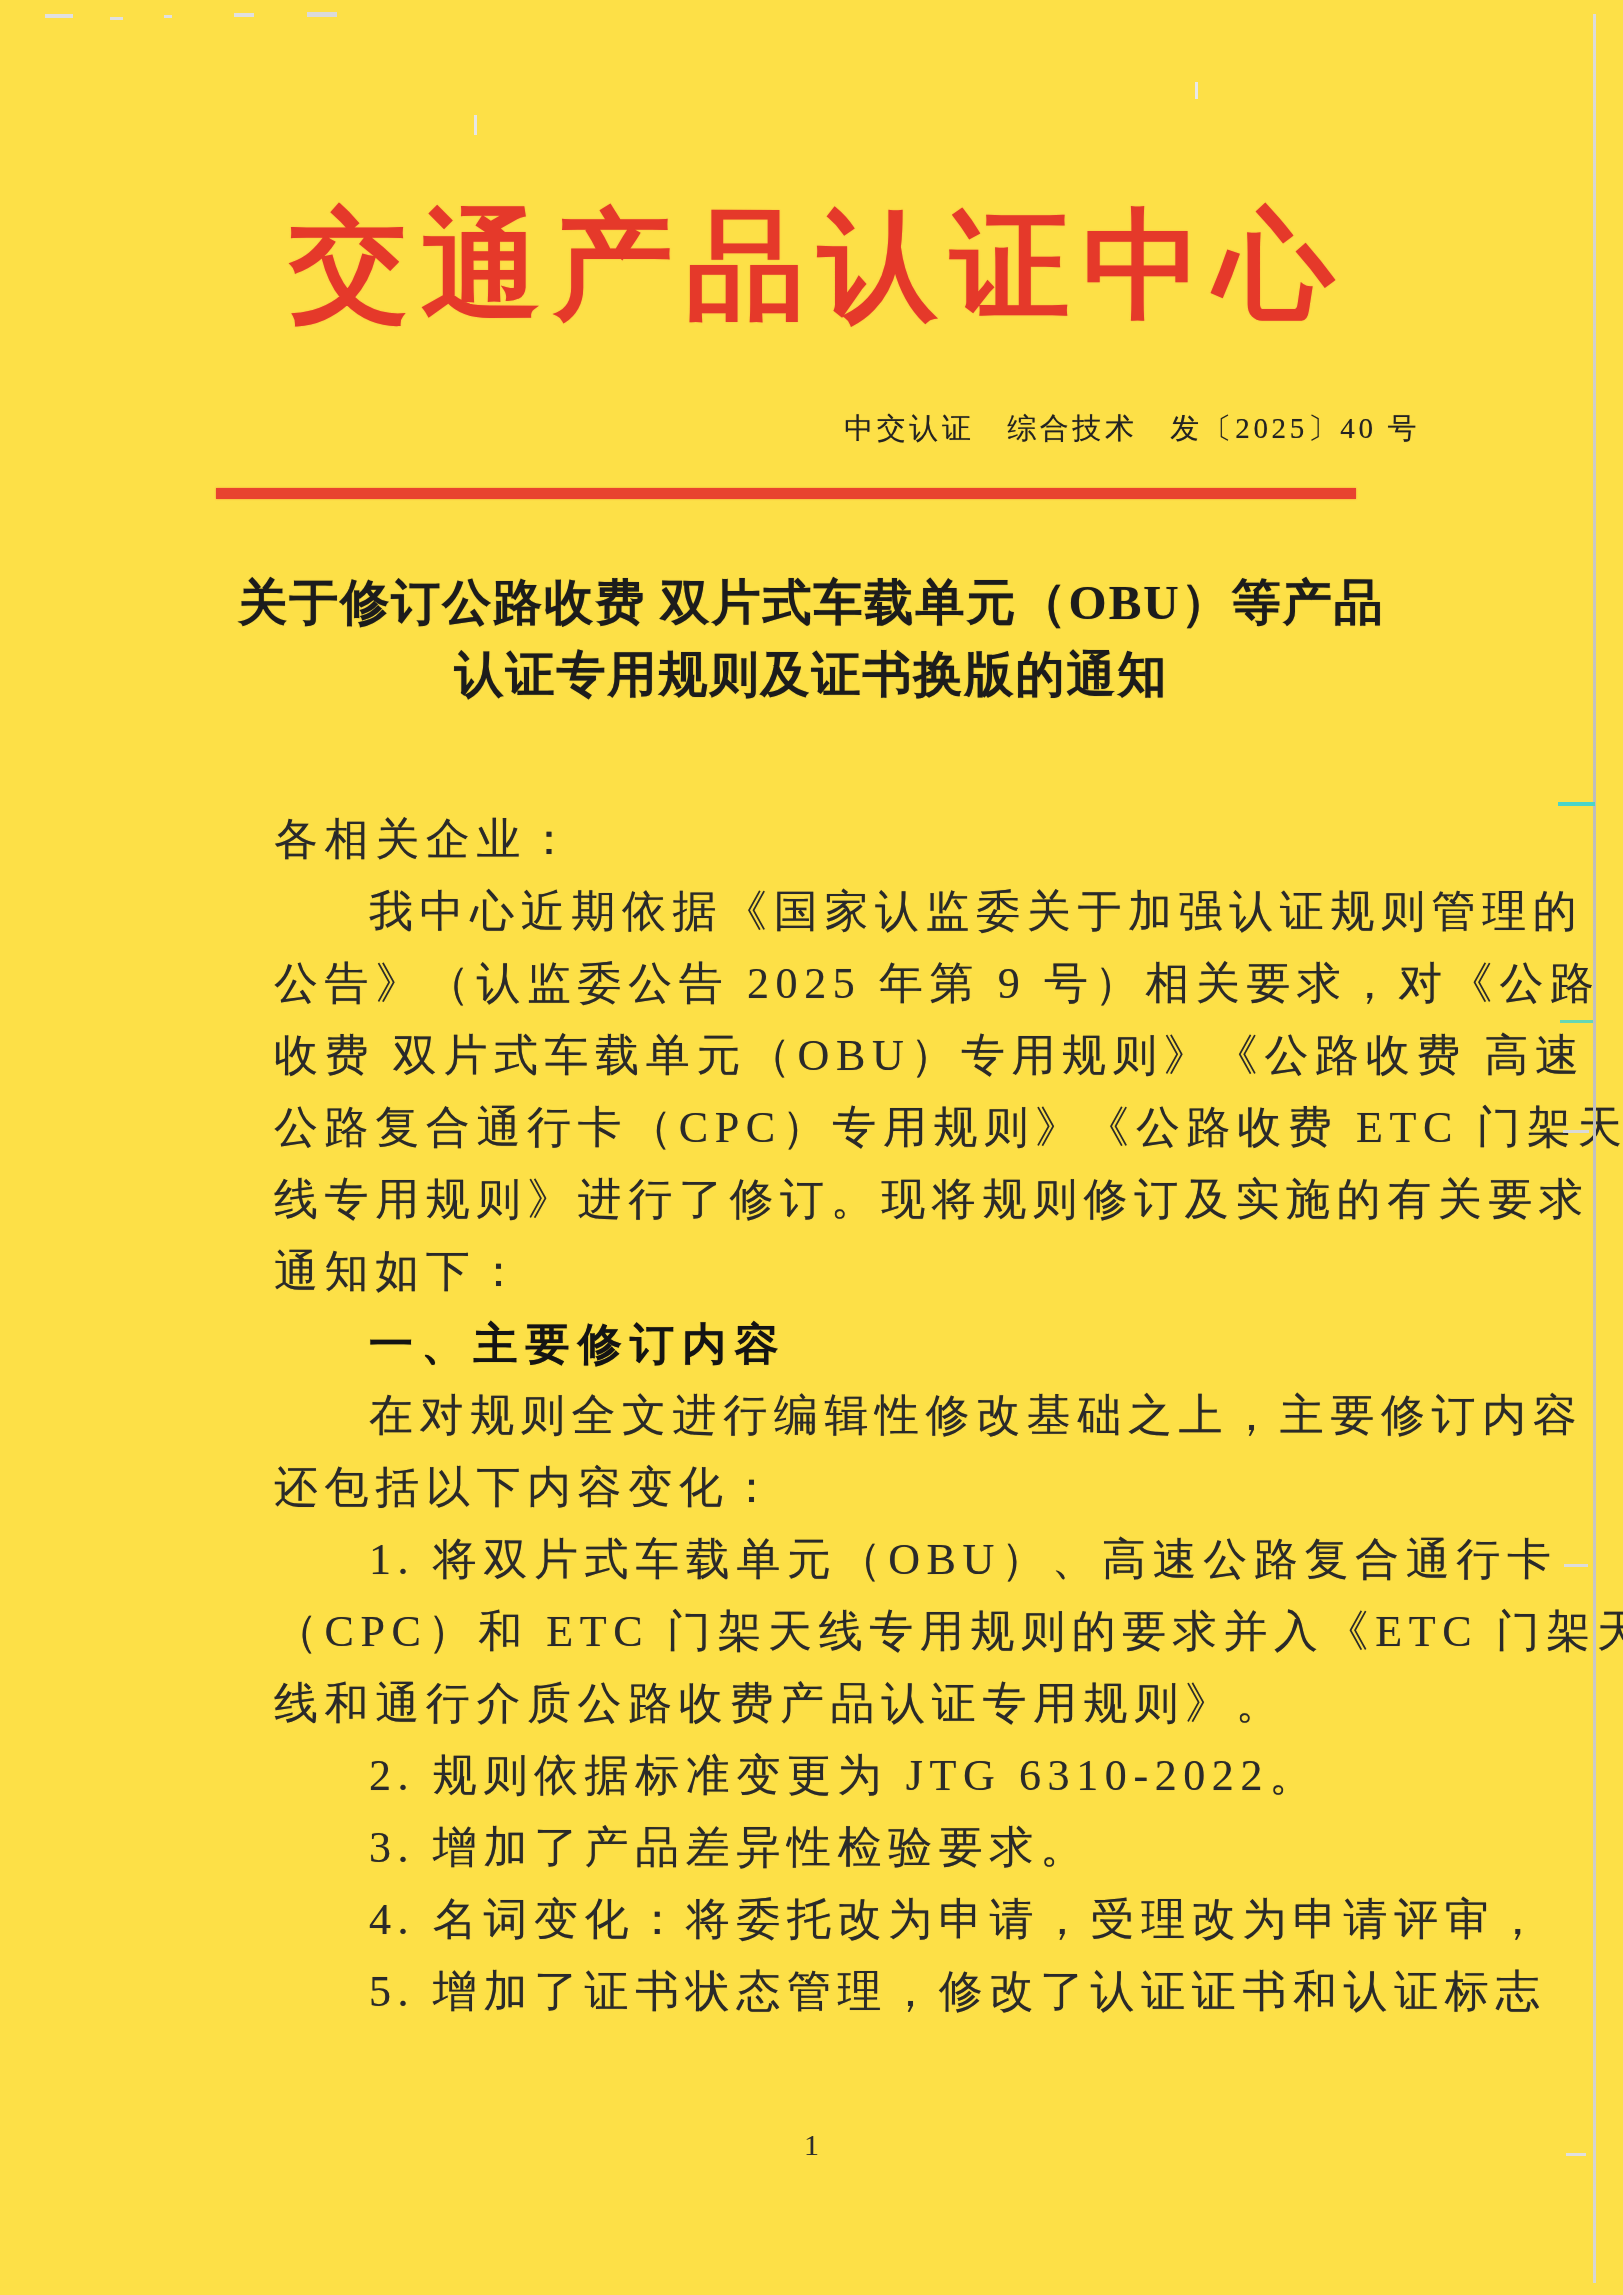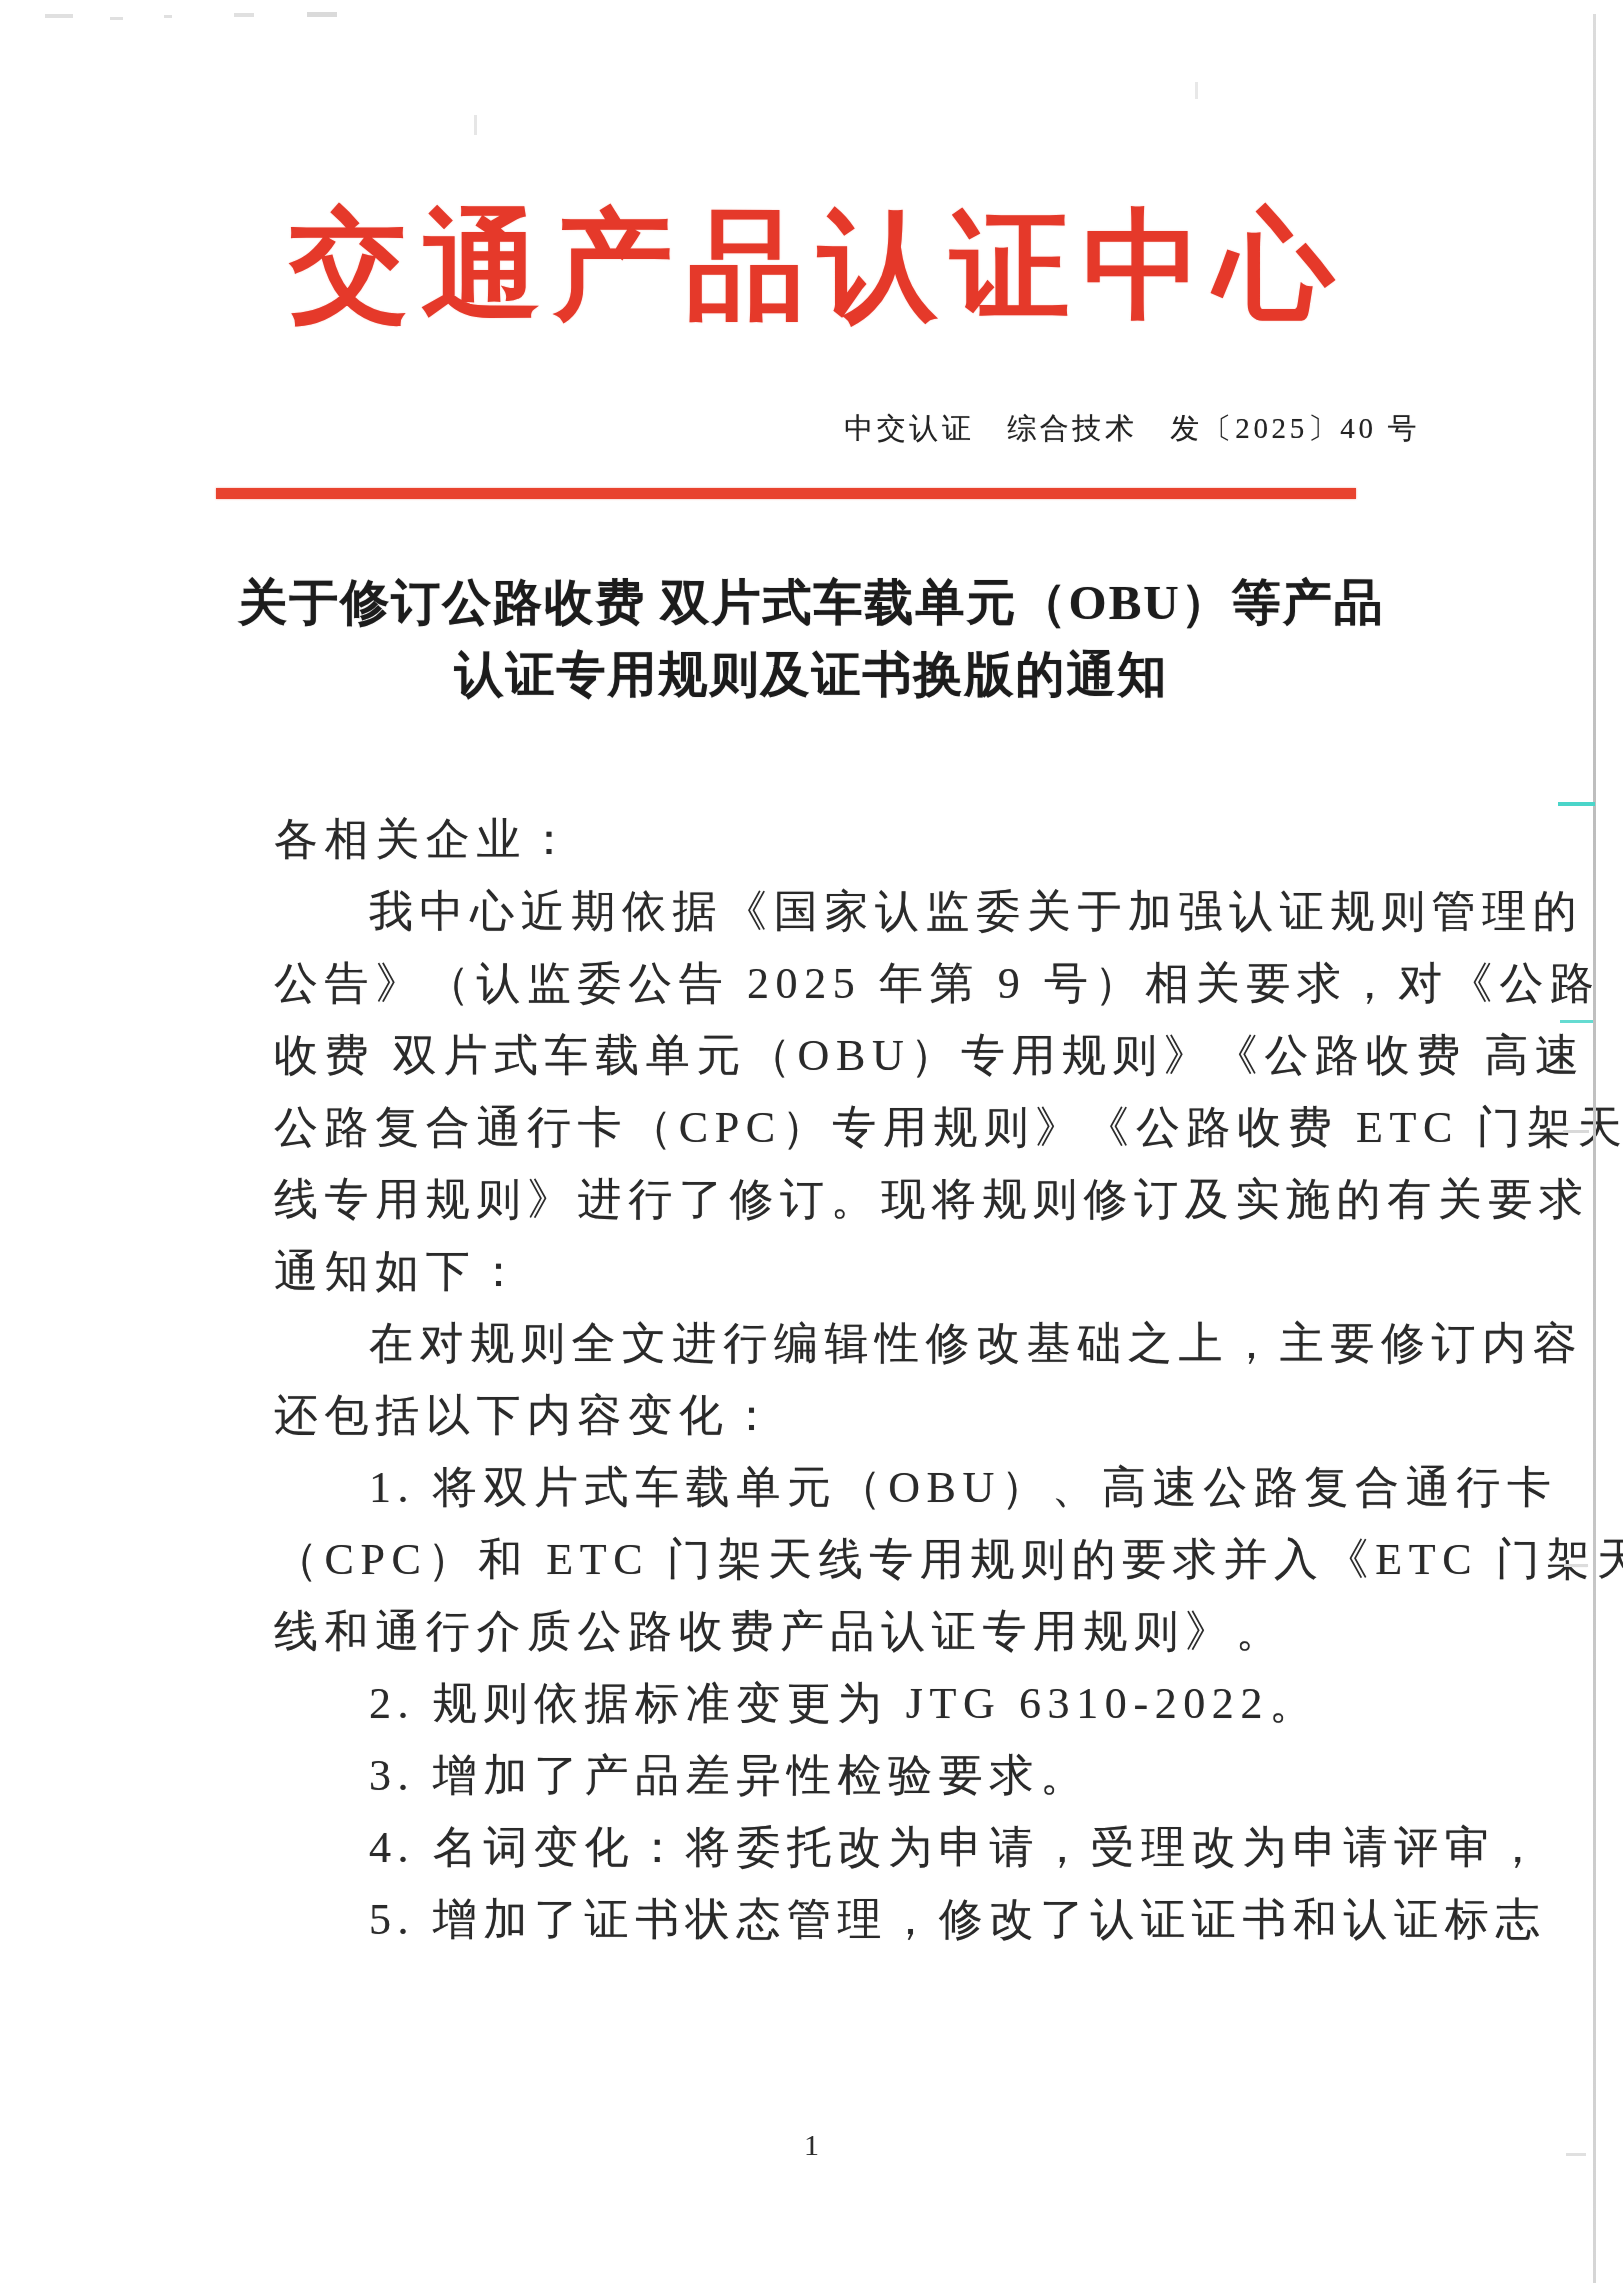--- a/index.html
+++ b/index.html
@@ -1,20 +1,20 @@
 <!DOCTYPE html>
 <html style="font-size:8.2px"><head>
 <meta charset="utf-8">
 <style>
   html,body { margin:0; padding:0; background:#9a9a9a; }
   .page {
     position:relative;
     width:1623px; height:2295px;
     margin:0 auto;
-    background:#ffffff;
+    background:#fde047;
     overflow:hidden;
     font-family:"Liberation Serif","DejaVu Serif",serif;
   }
   
   .org-name {
     position:absolute; top:197px; left:0; width:1623px;
     text-align:center;
     font-size:119px; line-height:138px; font-weight:bold;
     letter-spacing:13.3px; text-indent:13.3px;
     color:var(--red-text,#e5392a);
@@ -109,20 +109,21 @@
   </div>
 
   <div class="body" id="body-lines">
       <div class="bline">各相关企业：</div>
       <div class="bline indent">我中心近期依据《国家认监委关于加强认证规则管理的</div>
       <div class="bline">公告》（认监委公告 2025 年第 9 号）相关要求，对《公路</div>
       <div class="bline">收费 双片式车载单元（OBU）专用规则》《公路收费 高速</div>
       <div class="bline">公路复合通行卡（CPC）专用规则》《公路收费 ETC 门架天</div>
       <div class="bline">线专用规则》进行了修订。现将规则修订及实施的有关要求</div>
       <div class="bline">通知如下：</div>
+      <div class="bline indent heading">一、主要修订内容</div>
       <div class="bline indent">在对规则全文进行编辑性修改基础之上，主要修订内容</div>
       <div class="bline">还包括以下内容变化：</div>
       <div class="bline indent">1. 将双片式车载单元（OBU）、高速公路复合通行卡</div>
       <div class="bline">（CPC）和 ETC 门架天线专用规则的要求并入《ETC 门架天</div>
       <div class="bline">线和通行介质公路收费产品认证专用规则》。</div>
       <div class="bline indent">2. 规则依据标准变更为 JTG 6310-2022。</div>
       <div class="bline indent">3. 增加了产品差异性检验要求。</div>
       <div class="bline indent">4. 名词变化：将委托改为申请，受理改为申请评审，</div>
       <div class="bline indent">5. 增加了证书状态管理，修改了认证证书和认证标志</div>
     </div>

